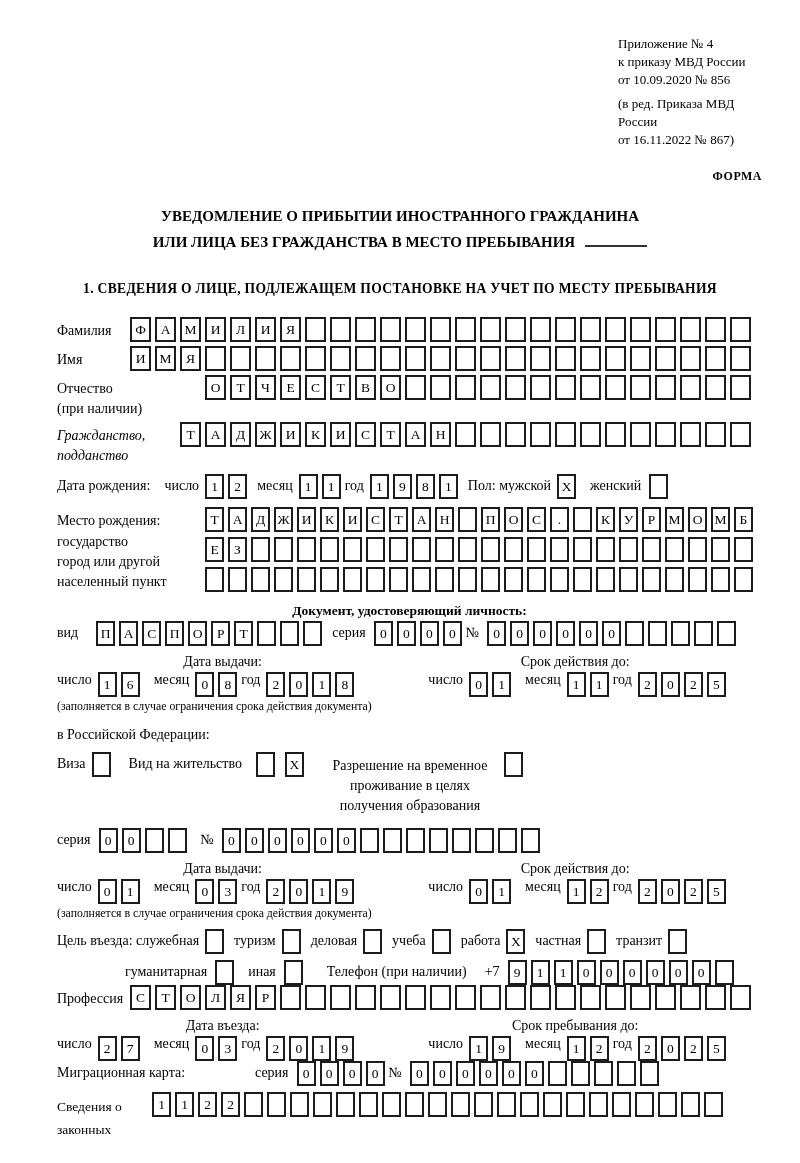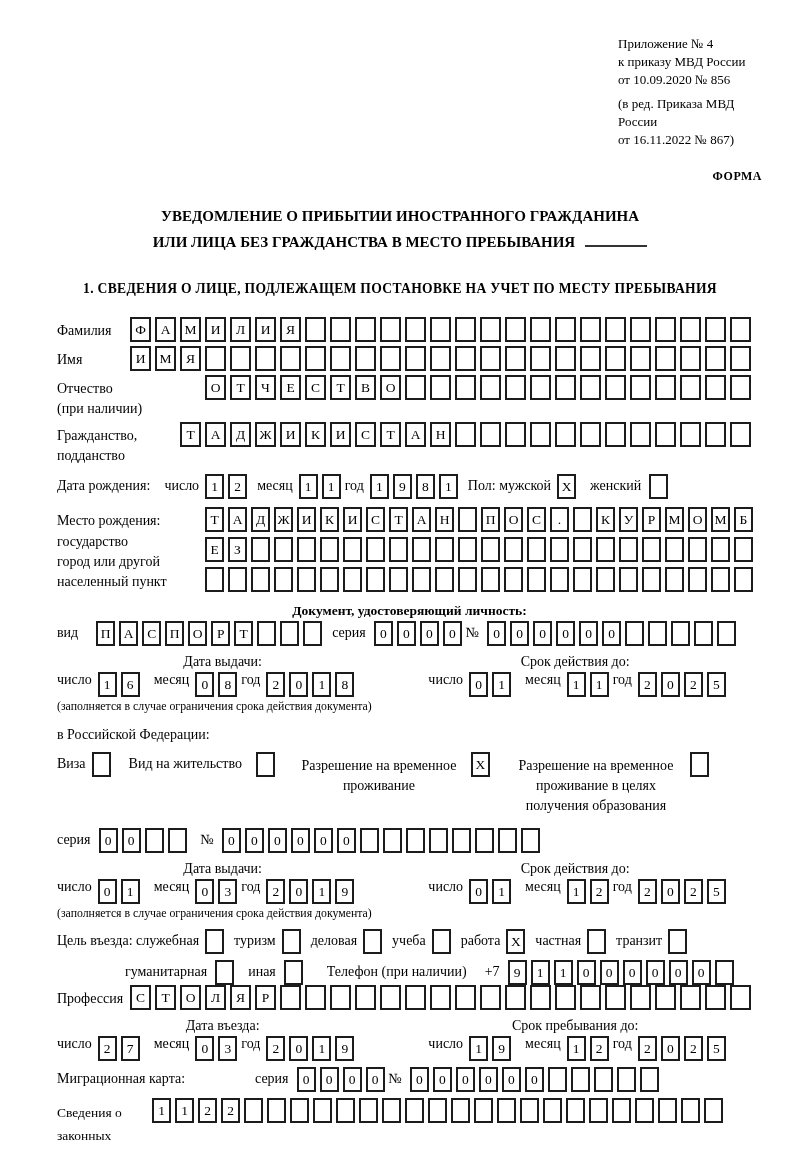--- a/index.html
+++ b/index.html
@@ -11,21 +11,21 @@
   .annex{margin:35px 38px 0 618px;font-size:13px;line-height:1.4;}
   .annex-note{margin-top:5px;}
   .forma{ text-align:right;padding-right:38px;margin-top:20px;font-weight:bold;font-size:12px;letter-spacing:.5px;}
   .title{ text-align:center;margin-top:20px;font-weight:bold;font-size:15px;line-height:1.7;}
   .blank-line{display:inline-block;width:62px;height:13px;border-bottom:2px solid #333;margin-left:10px;}
   .section-heading{margin-top:26px;text-align:center;font-weight:bold;font-size:13.6px;letter-spacing:.3px;}
   .content{padding:0 38px 0 57px;}
   .frow{display:flex;align-items:flex-start;}
   .flabel{flex:0 0 auto;padding-top:4px;line-height:1.45;white-space:nowrap;}
   .w73{width:73px;}
-  .w123{width:123px;}
+  .w123{width:123px;font-style:italic;}
   .w148{width:148px;}
   .w95{width:95px;overflow:visible;}
   .cells{white-space:nowrap;flex:0 0 auto;}
   .cell{
     display:inline-block;box-sizing:border-box;width:19px;height:25px;border:2px solid #1c1c1c;
     margin-right:4px;text-align:center;font-size:13.5px;line-height:21px;vertical-align:top;background:#fff;
   }
   .wide .cell{width:21px;}
   .cellcol .cells{display:block;margin-bottom:5px;}
   .inline-row{display:flex;align-items:flex-start;flex-wrap:nowrap;}
@@ -166,21 +166,20 @@
 
     <div class="viddoc">
       <div>в Российской Федерации:</div>
     </div>
 
     <div class="permitrow">
       <span class="plab mr6">Виза</span>
       <span class="cells"><span class="cell"></span></span>
       <span class="plab gap14 mr8">Вид на жительство</span>
       <span class="cells gap6"><span class="cell"></span></span>
-      <span class="plab-multi w170 gap14">Разрешение на временное проживание</span>
       <span class="cells gap6"><span class="cell">X</span></span>
       <span class="plab-multi w176 gap14">Разрешение на временное проживание в целях получения образования</span>
       <span class="cells gap6"><span class="cell"></span></span>
     </div>
 
     <div class="inline-row" style="margin-top:12px;">
       <span class="t mr8">серия</span>
       <span class="cells"><span class="cell">0</span><span class="cell">0</span><span class="cell"></span><span class="cell"></span></span>
       <span class="t gap10 mr8">№</span>
       <span class="cells"><span class="cell">0</span><span class="cell">0</span><span class="cell">0</span><span class="cell">0</span><span class="cell">0</span><span class="cell">0</span><span class="cell"></span><span class="cell"></span><span class="cell"></span><span class="cell"></span><span class="cell"></span><span class="cell"></span><span class="cell"></span><span class="cell"></span></span>
@@ -262,21 +261,21 @@
           <span class="t mr6">число</span>
           <span class="cells"><span class="cell">1</span><span class="cell">9</span></span>
           <span class="t gap10 mr6">месяц</span>
           <span class="cells"><span class="cell">1</span><span class="cell">2</span></span>
           <span class="t mr6">год</span>
           <span class="cells"><span class="cell">2</span><span class="cell">0</span><span class="cell">2</span><span class="cell">5</span></span>
         </div>
       </div>
     </div>
 
-    <div class="inline-row" style="margin-top:6px;">
+    <div class="inline-row" style="margin-top:0;">
       <span class="t mr8" style="width:190px;">Миграционная карта:</span>
       <span class="t mr8">серия</span>
       <span class="cells"><span class="cell">0</span><span class="cell">0</span><span class="cell">0</span><span class="cell">0</span></span>
       <span class="t mr8">№</span>
       <span class="cells"><span class="cell">0</span><span class="cell">0</span><span class="cell">0</span><span class="cell">0</span><span class="cell">0</span><span class="cell">0</span><span class="cell"></span><span class="cell"></span><span class="cell"></span><span class="cell"></span><span class="cell"></span></span>
     </div>
 
     <div class="frow" style="margin-top:6px;">
       <span class="flabel w95" style="font-size:13.5px;line-height:1.65;">
         <div>Сведения о</div>

